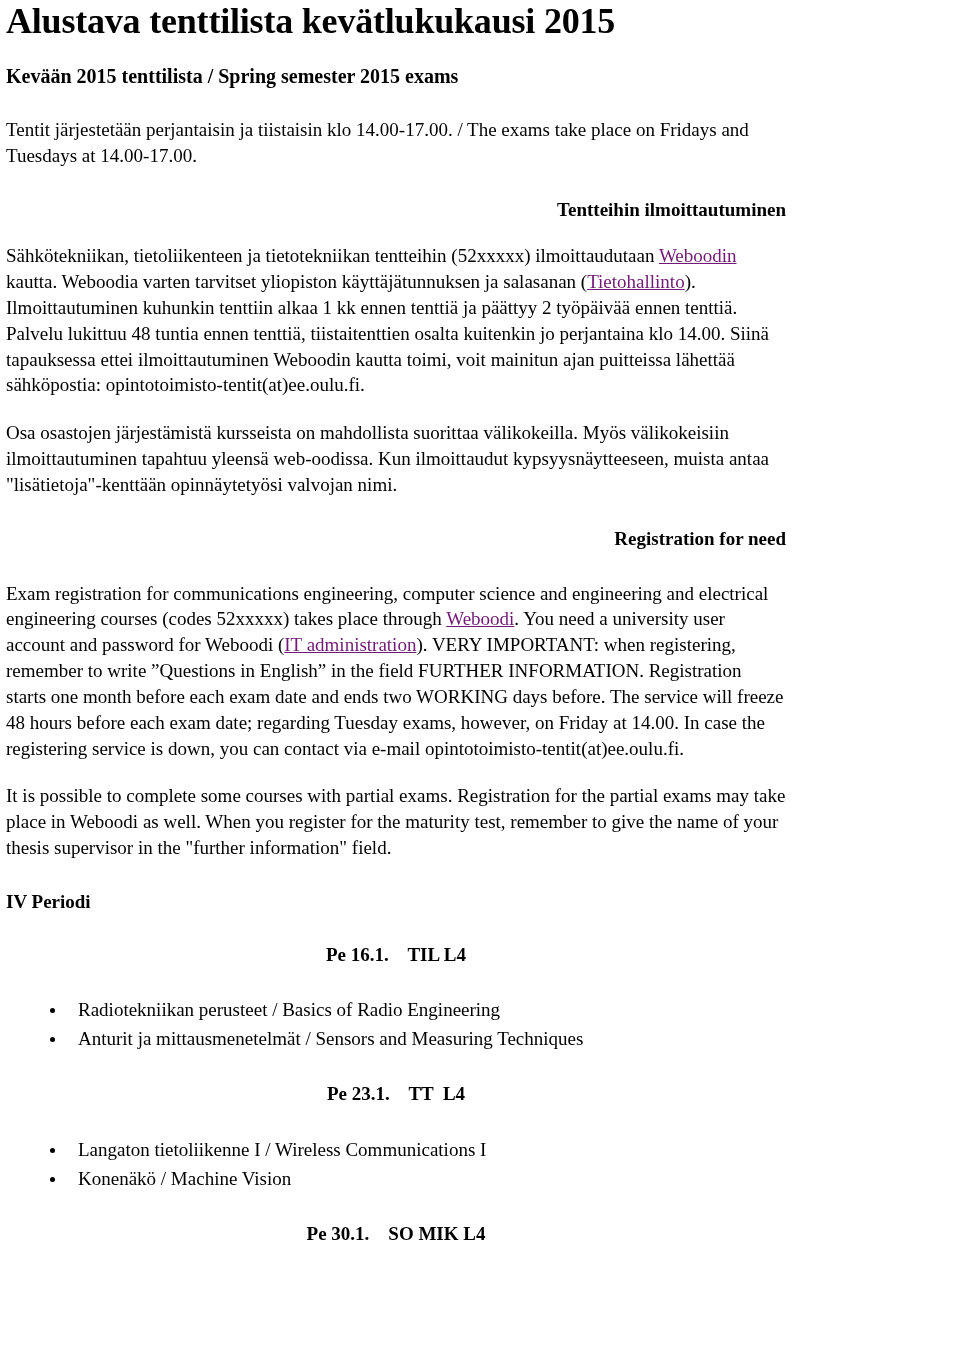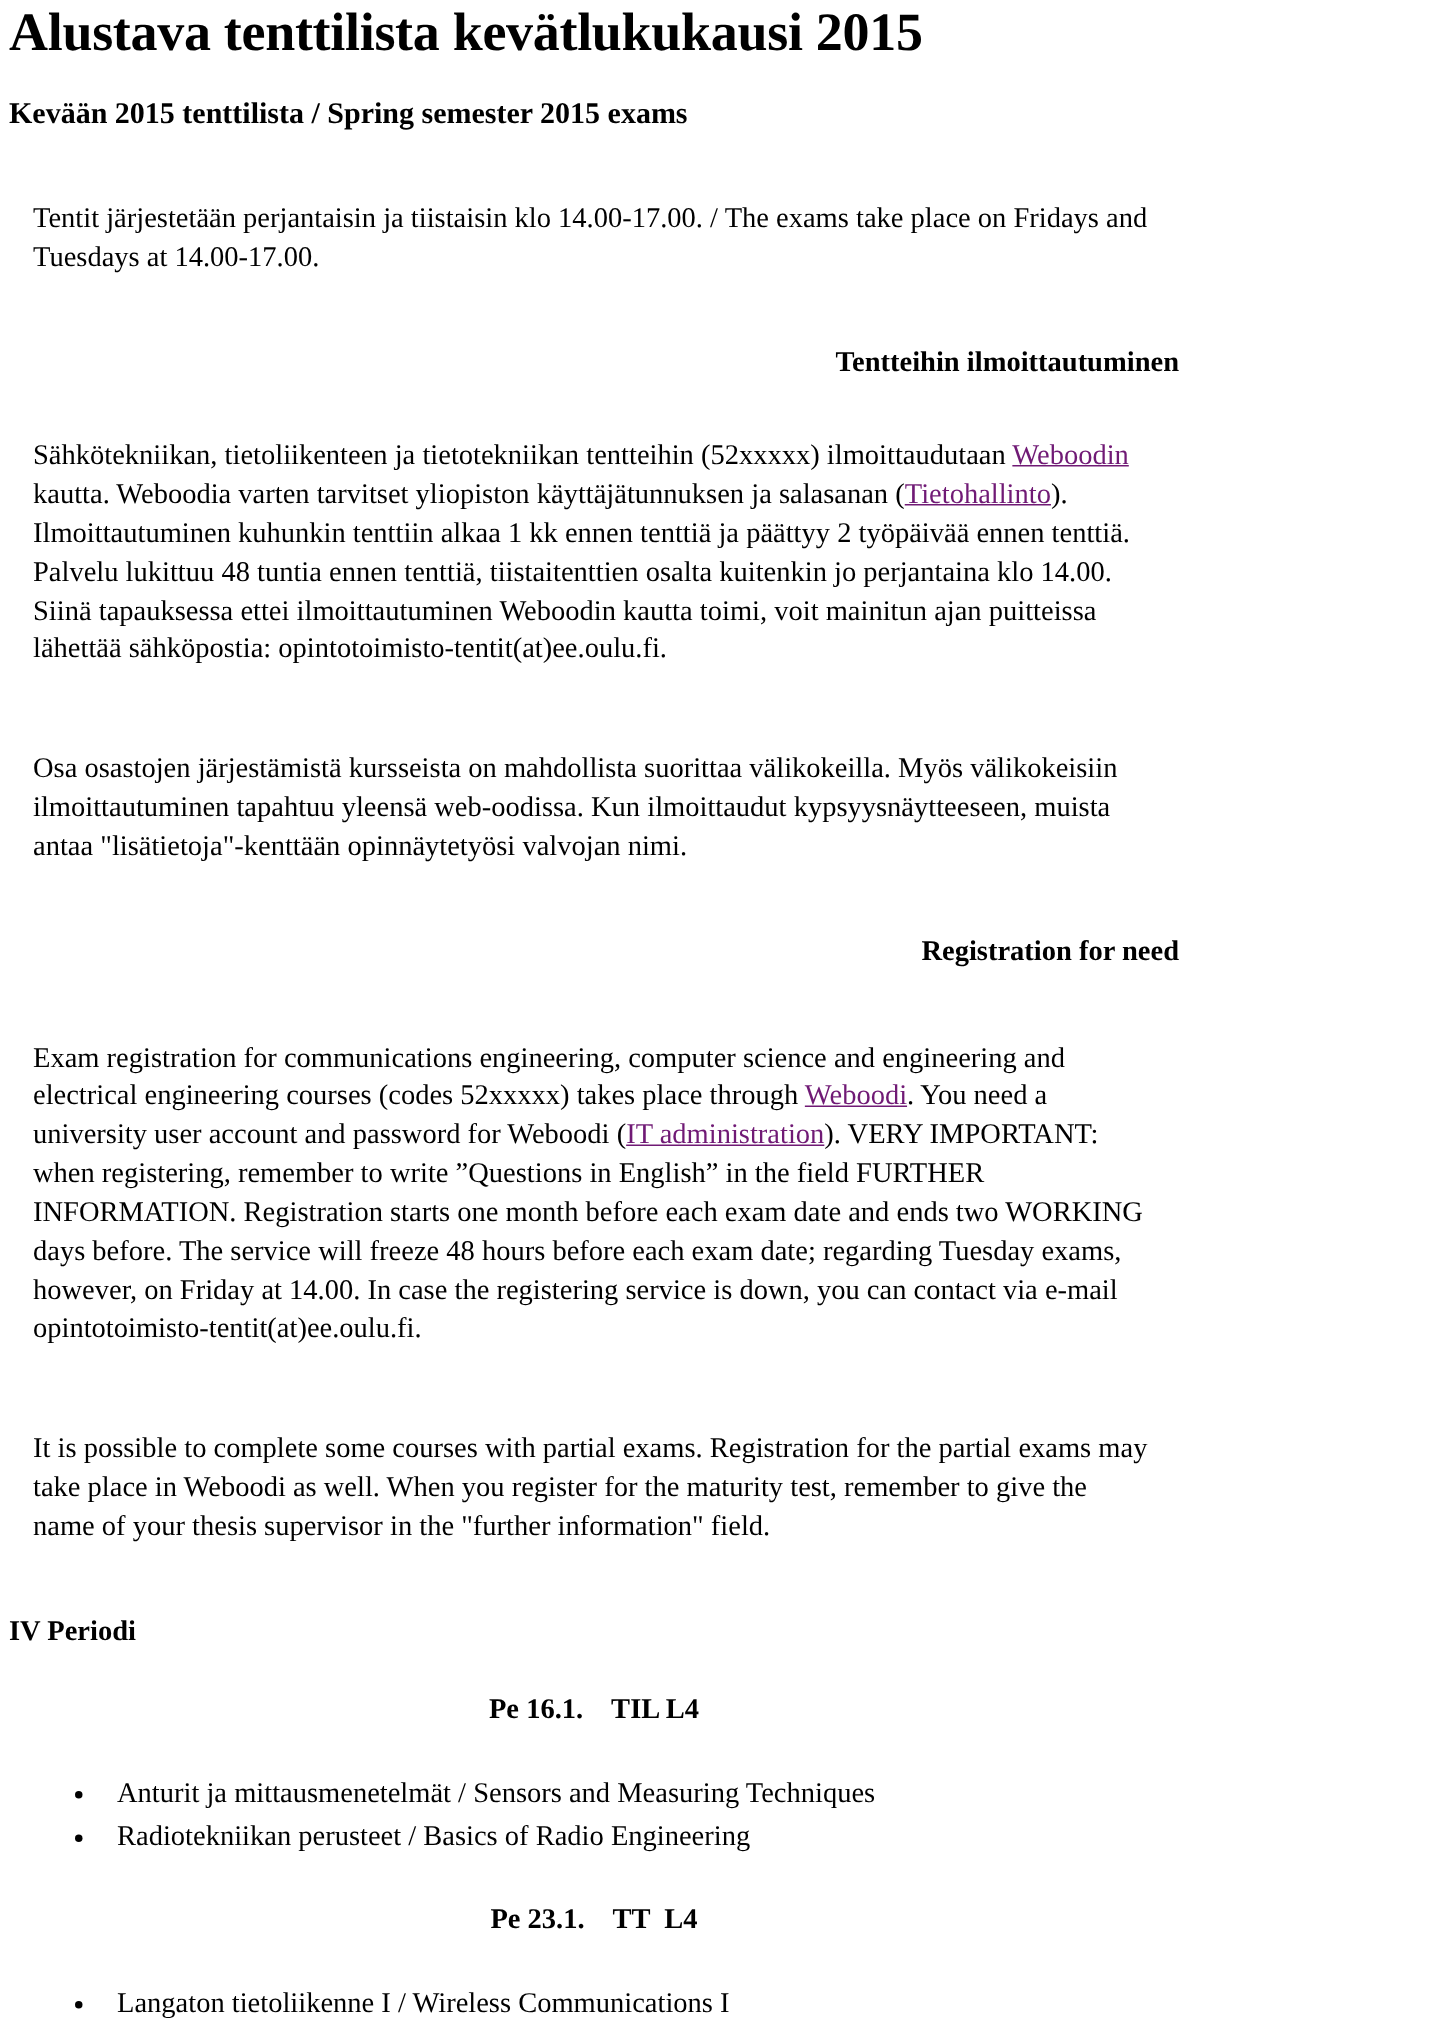--- a/index.html
+++ b/index.html
@@ -60,21 +60,21 @@
     margin: 0;
     padding: 0;
     white-space: pre;
     text-align: center;
   }
 
   
   p.body {
     font-size: 19px;
     line-height: 1.36;
-    margin: 16px;
+    margin: 0;
     padding: 0;
     text-align: left;
   }
   .gap-md { height: 22px; }
   .gap-lg { height: 30px; }
 
   
   a.doclink {
     color: #701a75;
     text-decoration: underline;
@@ -145,22 +145,22 @@
 
   <h3 class="period-heading">IV Periodi</h3>
 
   <div class="gap-lg"></div>
 
   <div>
 
     <h4 class="exam-heading">Pe 16.1.    TIL L4</h4>
     <div class="gap-lg"></div>
     <ul class="exam-list">
+      <li><span class="bullet"></span><span>Radiotekniikan perusteet / Basics of Radio Engineering</span></li>
       <li><span class="bullet"></span><span>Anturit ja mittausmenetelmät / Sensors and Measuring Techniques</span></li>
-      <li><span class="bullet"></span><span>Radiotekniikan perusteet / Basics of Radio Engineering</span></li>
     </ul>
 
     <div class="gap-lg"></div>
 
     <h4 class="exam-heading">Pe 23.1.    TT  L4</h4>
     <div class="gap-lg"></div>
     <ul class="exam-list">
       <li><span class="bullet"></span><span>Langaton tietoliikenne I / Wireless Communications I</span></li>
       <li><span class="bullet"></span><span>Konenäkö / Machine Vision</span></li>
     </ul>

